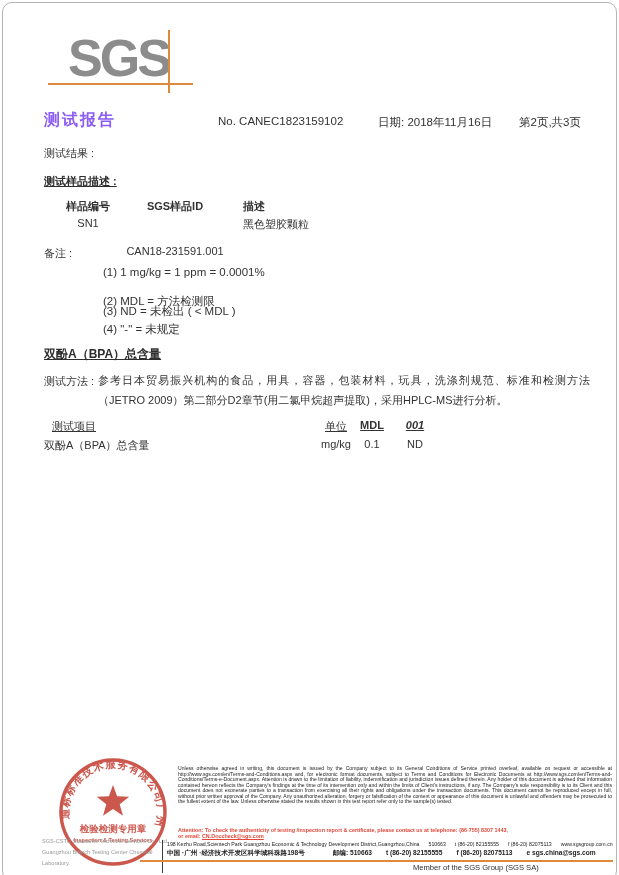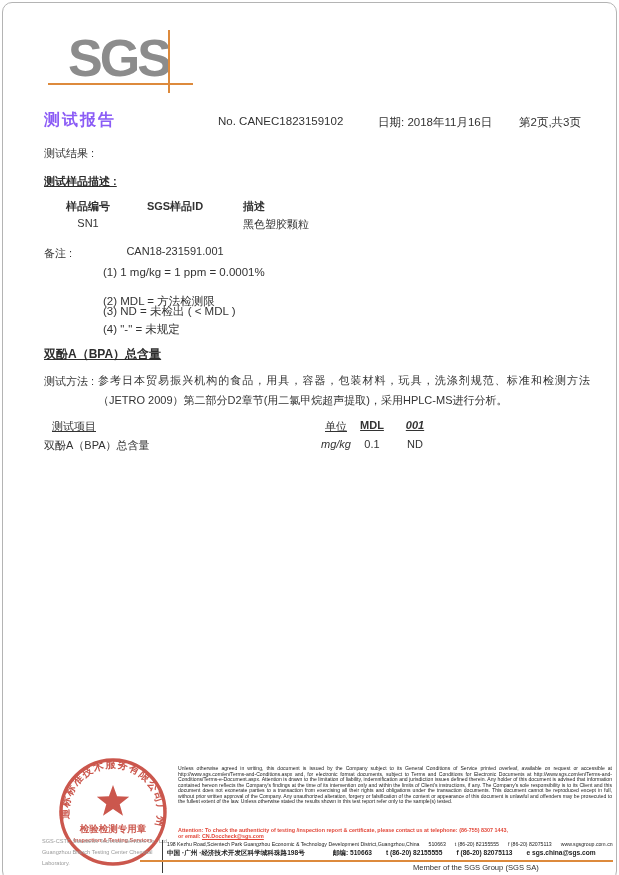--- a/index.html
+++ b/index.html
@@ -71,21 +71,21 @@
 <div class="abs label" style="left:44px;top:374px;">测试方法 :</div>
 <div class="abs method" style="left:98px;top:370px;width:492px;">参考日本贸易振兴机构的食品，用具，容器，包装材料，玩具，洗涤剂规范、标准和检测方法（JETRO 2009）第二部分D2章节(用二氯甲烷超声提取)，采用HPLC-MS进行分析。</div>
 
 <div>
   <div class="abs cell u" style="left:52px;top:419px;">测试项目</div>
   <div class="abs cell u cc" style="left:318px;top:419px;width:36px;">单位</div>
   <div class="abs cell u cc bold" style="left:354px;top:419px;width:36px;">MDL</div>
   <div class="abs cell u it cc" style="left:397px;top:419px;width:36px;font-weight:bold;">001</div>
 
   <div class="abs cell" style="left:44px;top:438px;">双酚A（BPA）总含量</div>
-  <div class="abs cell cc" style="left:318px;top:438px;width:36px;font-style:italic;">mg/kg</div>
+  <div class="abs cell cc" style="left:318px;top:438px;width:36px;">mg/kg</div>
   <div class="abs cell cc" style="left:354px;top:438px;width:36px;">0.1</div>
   <div class="abs cell cc" style="left:397px;top:438px;width:36px;">ND</div>
 </div>
 
 <svg class="abs" style="left:54px;top:756px;" width="118" height="114" viewBox="0 0 118 114">
   <g opacity="0.85">
     <circle cx="59" cy="56" r="52" fill="none" stroke="#c23a2e" stroke-width="3.4"></circle>
     <path id="arcp" d="M 17.0 71 A 44.5 44.5 0 1 1 101.0 71" fill="none"></path>
     <text font-size="10.5" fill="#c23a2e" font-weight="bold" letter-spacing="1">
       <textPath href="#arcp" startOffset="8">通标标准技术服务有限公司广州分公司</textPath>

